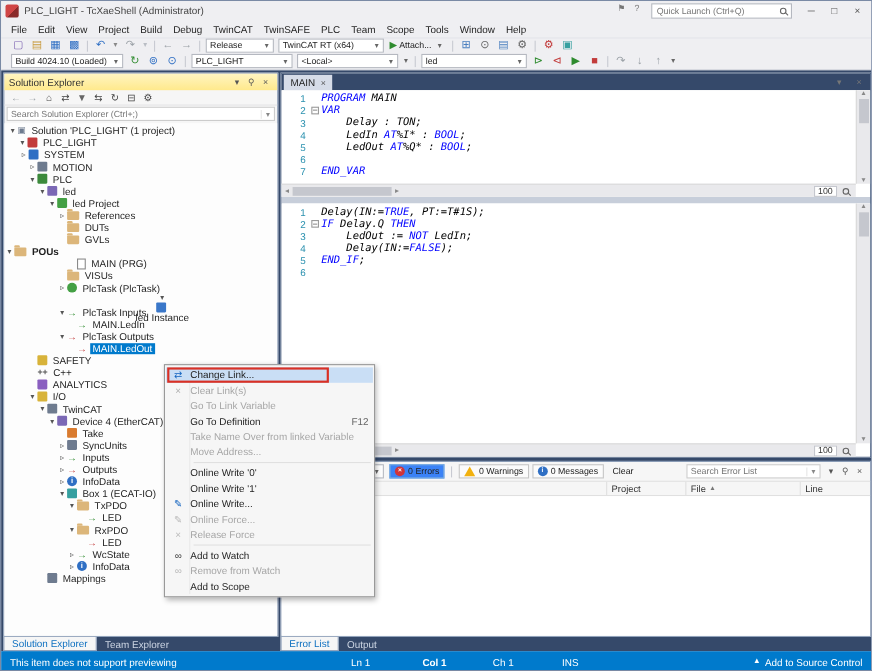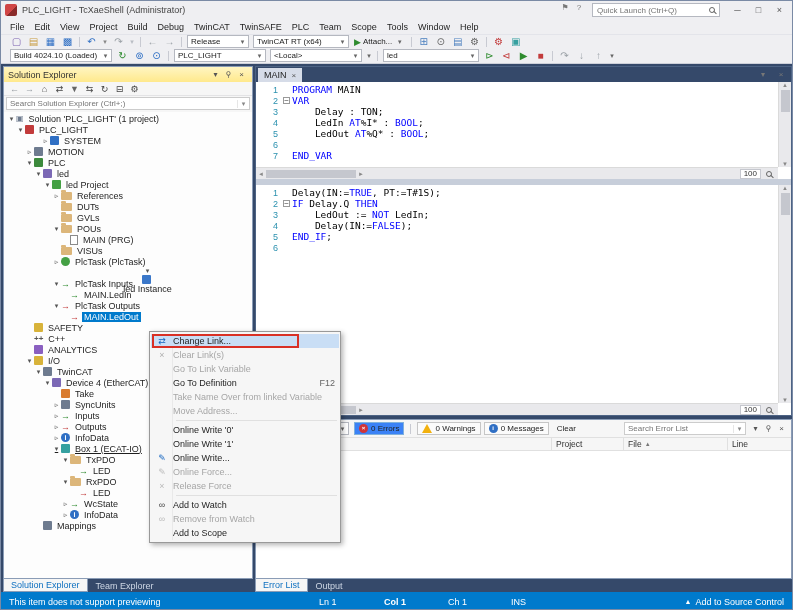--- a/index.html
+++ b/index.html
@@ -71,21 +71,21 @@
   .tabstrip-right{position:absolute; right:3px; top:0; height:15px; display:flex; align-items:center; gap:4px; color:#C7D0DE; font-size:8px;}
   .editor-section{position:relative; background:#fff;}
   .sec-decl{height:97px; flex:none;}
   .splitter{height:6px; background:#C7CEDA; flex:none;}
   .sec-impl{flex:1;}
   .code-rows{position:absolute; top:2px; left:0; right:13px; bottom:12px; overflow:hidden;}
   .code-line{height:11px; display:flex; align-items:center;}
   .ln{width:26px; color:#2B91AF; text-align:right; padding-right:4px; font-size:9px; flex:none;}
   .fold{width:10px; flex:none; text-align:center;}
   .fold.box{width:7px; height:7px; border:1px solid #9A9A9A; background:#fff; line-height:5px; font-size:8px; color:#444; margin:0 2px 0 1px;}
-  .code{font-family:"DejaVu Sans Mono","Liberation Mono",monospace; font-size:9.5px; white-space:pre;}
+  .code{font-family:"DejaVu Sans Mono","Liberation Mono",monospace; font-size:9.5px; white-space:pre;font-style:italic;}
   .c-kw{color:#0000FF;}
   .c-pl{color:#000;}
   .vscroll{position:absolute; top:0; right:0; bottom:12px; width:13px; background:#E9E9EC; border-left:1px solid #DADADA; display:flex; flex-direction:column; align-items:center; font-size:6px; color:#888;}
   .vthumb{width:9px; height:22px; background:#C5C7CE; margin-top:2px;}
   .vfill{flex:1;}
   .hscroll{position:absolute; left:0; right:13px; bottom:0; height:12px; background:#E9E9EC; border-top:1px solid #DADADA; display:flex; align-items:center; font-size:6px; color:#888; padding:0 2px;}
   .hthumb{height:8px; width:90px; background:#C5C7CE; margin:0 2px;}
   .zoom-box{margin-left:auto; height:10px; border:1px solid #C5C7CE; background:#fff; font-size:8px; color:#333; padding:0 3px; display:flex; align-items:center;}
   .zoom-mag{margin:0 4px 0 5px;}
   
@@ -271,21 +271,21 @@
           <div class="tree-row" style="padding-left: 3px;">
             <span class="tw-arrow">▾</span>
             <span class="ticon glyph" style="color: rgb(110, 123, 143);">▣</span>
             <span class="label">Solution 'PLC_LIGHT' (1 project)</span>
           </div>
           <div class="tree-row" style="padding-left: 12px;">
             <span class="tw-arrow">▾</span>
             <span class="ticon square" style="background: rgb(194, 59, 59);"></span>
             <span class="label">PLC_LIGHT</span>
           </div>
-          <div class="tree-row" style="padding-left: 37px;">
+          <div class="tree-row" style="padding-left: 13px;">
             <span class="tw-arrow">▹</span>
             <span class="ticon square" style="background: rgb(47, 111, 196);"></span>
             <span class="label">SYSTEM</span>
           </div>
           <div class="tree-row" style="padding-left: 21px;">
             <span class="tw-arrow">▹</span>
             <span class="ticon square" style="background: rgb(110, 123, 143);"></span>
             <span class="label">MOTION</span>
           </div>
           <div class="tree-row" style="padding-left: 21px;">
@@ -311,21 +311,21 @@
           <div class="tree-row" style="padding-left: 48px;">
             <span class="tw-arrow"></span>
             <span class="ticon folder"></span>
             <span class="label">DUTs</span>
           </div>
           <div class="tree-row" style="padding-left: 48px;">
             <span class="tw-arrow"></span>
             <span class="ticon folder"></span>
             <span class="label">GVLs</span>
           </div>
-          <div class="tree-row" style="padding-left: 48px;">
+          <div class="tree-row" style=" font-weight: bold;">
             <span class="tw-arrow">▾</span>
             <span class="ticon folder"></span>
             <span class="label">POUs</span>
           </div>
           <div class="tree-row" style="padding-left: 57px;">
             <span class="tw-arrow"></span>
             <span class="ticon page"></span>
             <span class="label">MAIN (PRG)</span>
           </div>
           <div class="tree-row" style="padding-left: 48px;">
@@ -411,21 +411,21 @@
           <div class="tree-row" style="padding-left: 48px;">
             <span class="tw-arrow">▹</span>
             <span class="ticon arrow" style="color: rgb(194, 59, 59);">→</span>
             <span class="label">Outputs</span>
           </div>
           <div class="tree-row" style="padding-left: 48px;">
             <span class="tw-arrow">▹</span>
             <span class="ticon info">i</span>
             <span class="label">InfoData</span>
           </div>
-          <div class="tree-row" style="padding-left: 48px; text-decoration: underline;">
+          <div class="tree-row" style="padding-left: 48px;">
             <span class="tw-arrow">▾</span>
             <span class="ticon square" style="background: rgb(54, 160, 160);"></span>
             <span class="label">Box 1 (ECAT-IO)</span>
           </div>
           <div class="tree-row" style="padding-left: 57px;">
             <span class="tw-arrow">▾</span>
             <span class="ticon folder"></span>
             <span class="label">TxPDO</span>
           </div>
           <div class="tree-row" style="padding-left: 66px;">

